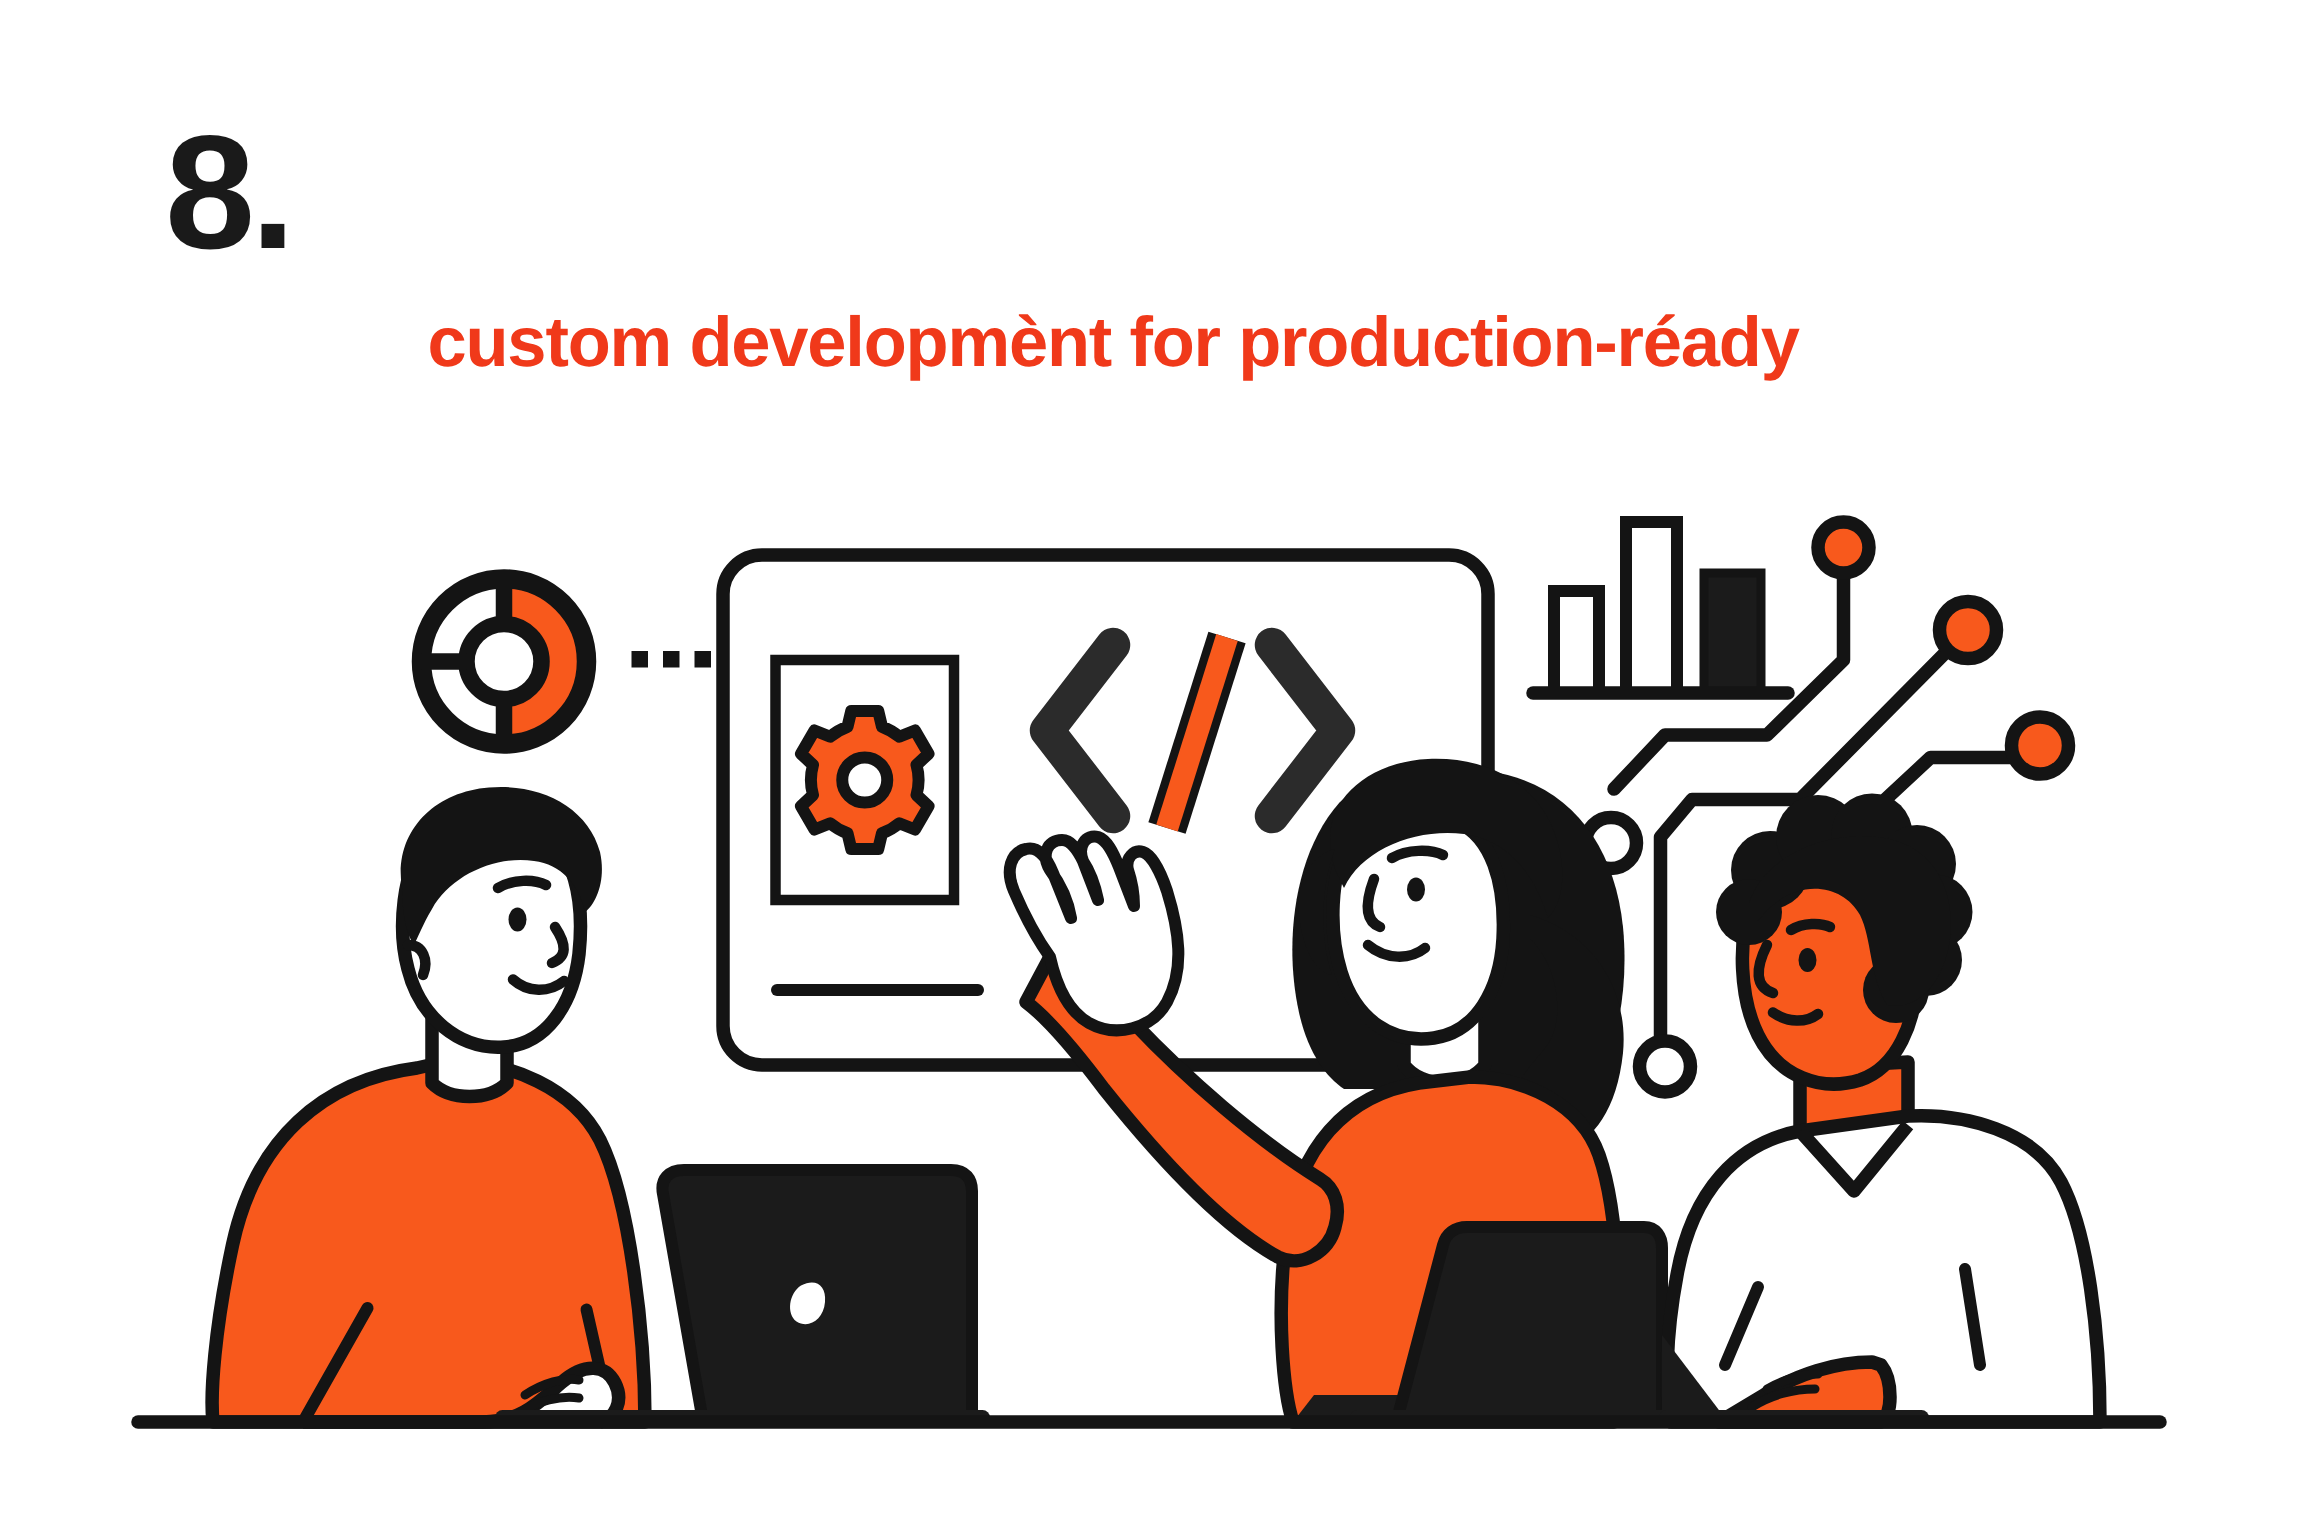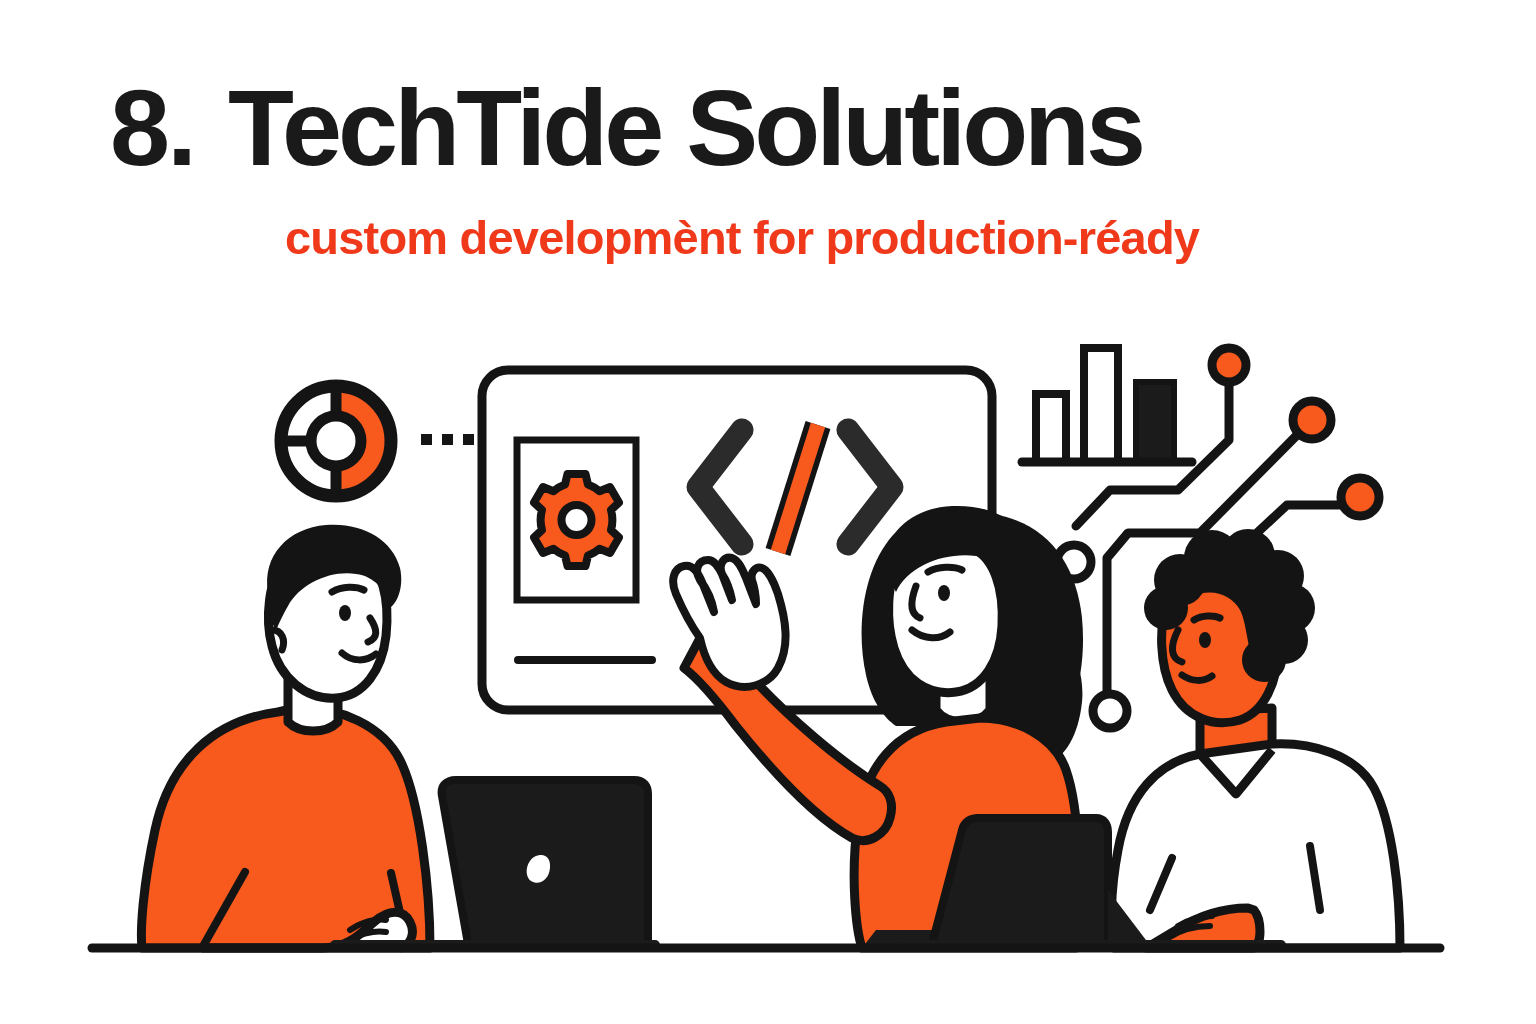--- a/index.html
+++ b/index.html
@@ -39,21 +39,21 @@
   }
   #company-title {
     font-size: 108px;
     font-weight: bold;
     color: #1a1a1a;
     letter-spacing: -4px;
     line-height: 1;
   }
   #subtitle-block {
     margin-left: 175px;
-    margin-top: 26px;
+    margin-top: 16px;
   }
   .subtitle-line {
     font-size: 47px;
     font-weight: bold;
     color: #f0391a;
     line-height: 1.26;
     letter-spacing: -0.8px;
     white-space: nowrap;
   }
 
@@ -68,21 +68,20 @@
   #illustration svg { display: block; }
 </style>
 </head>
 <body>
 
 <div id="canvas">
 
   <div id="headline">
     <div id="title-row">
       <span id="rank-number">8.</span>
-      <span id="company-title">TechTide Solutions</span>
     </div>
     <div id="subtitle-block">
       <div class="subtitle-line">custom developmènt for production-réady</div>
     </div>
   </div>
 
   <div id="illustration">
     <svg width="1536" height="660" viewBox="0 0 1536 660" xmlns="http://www.w3.org/2000/svg">
 
       <g>

